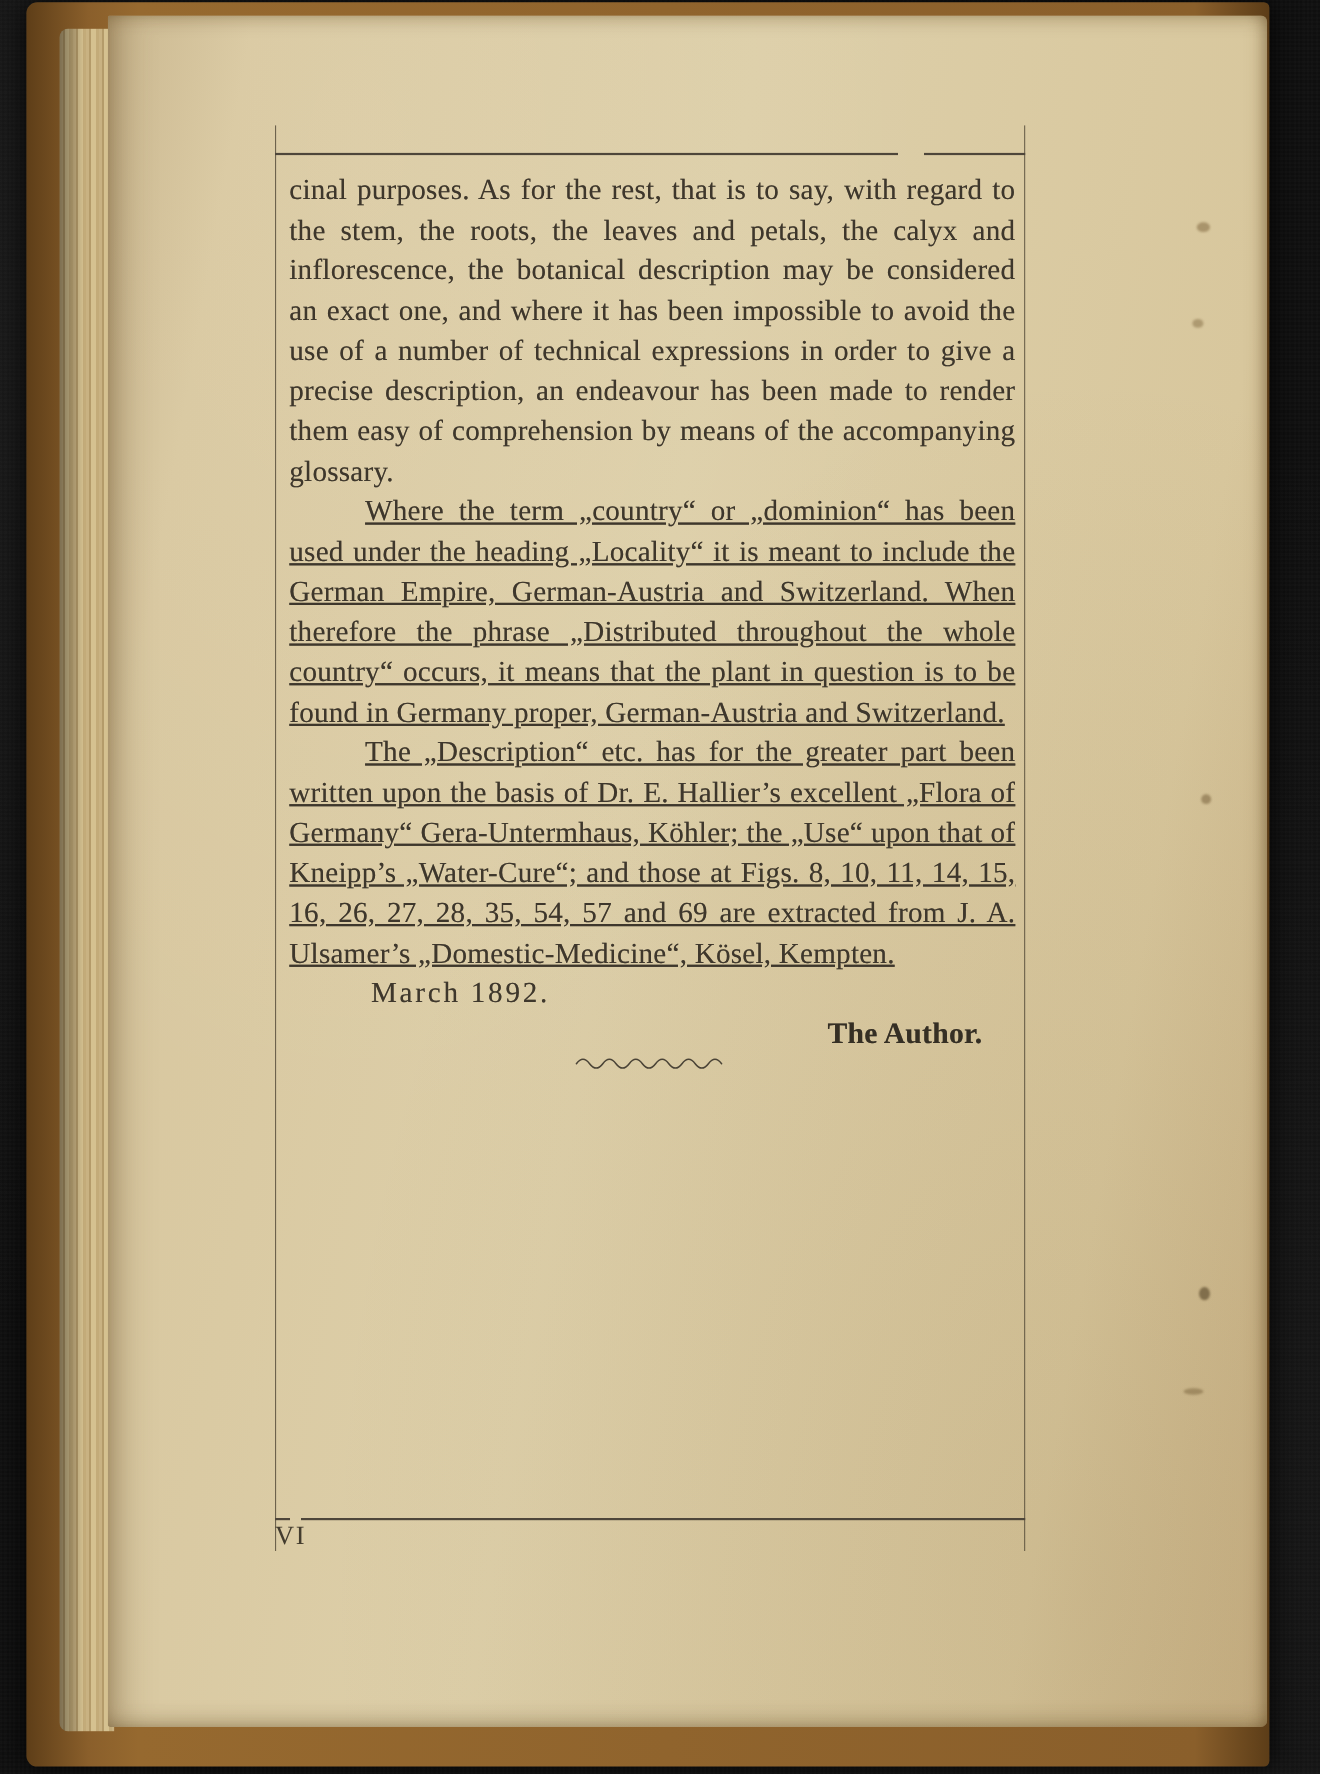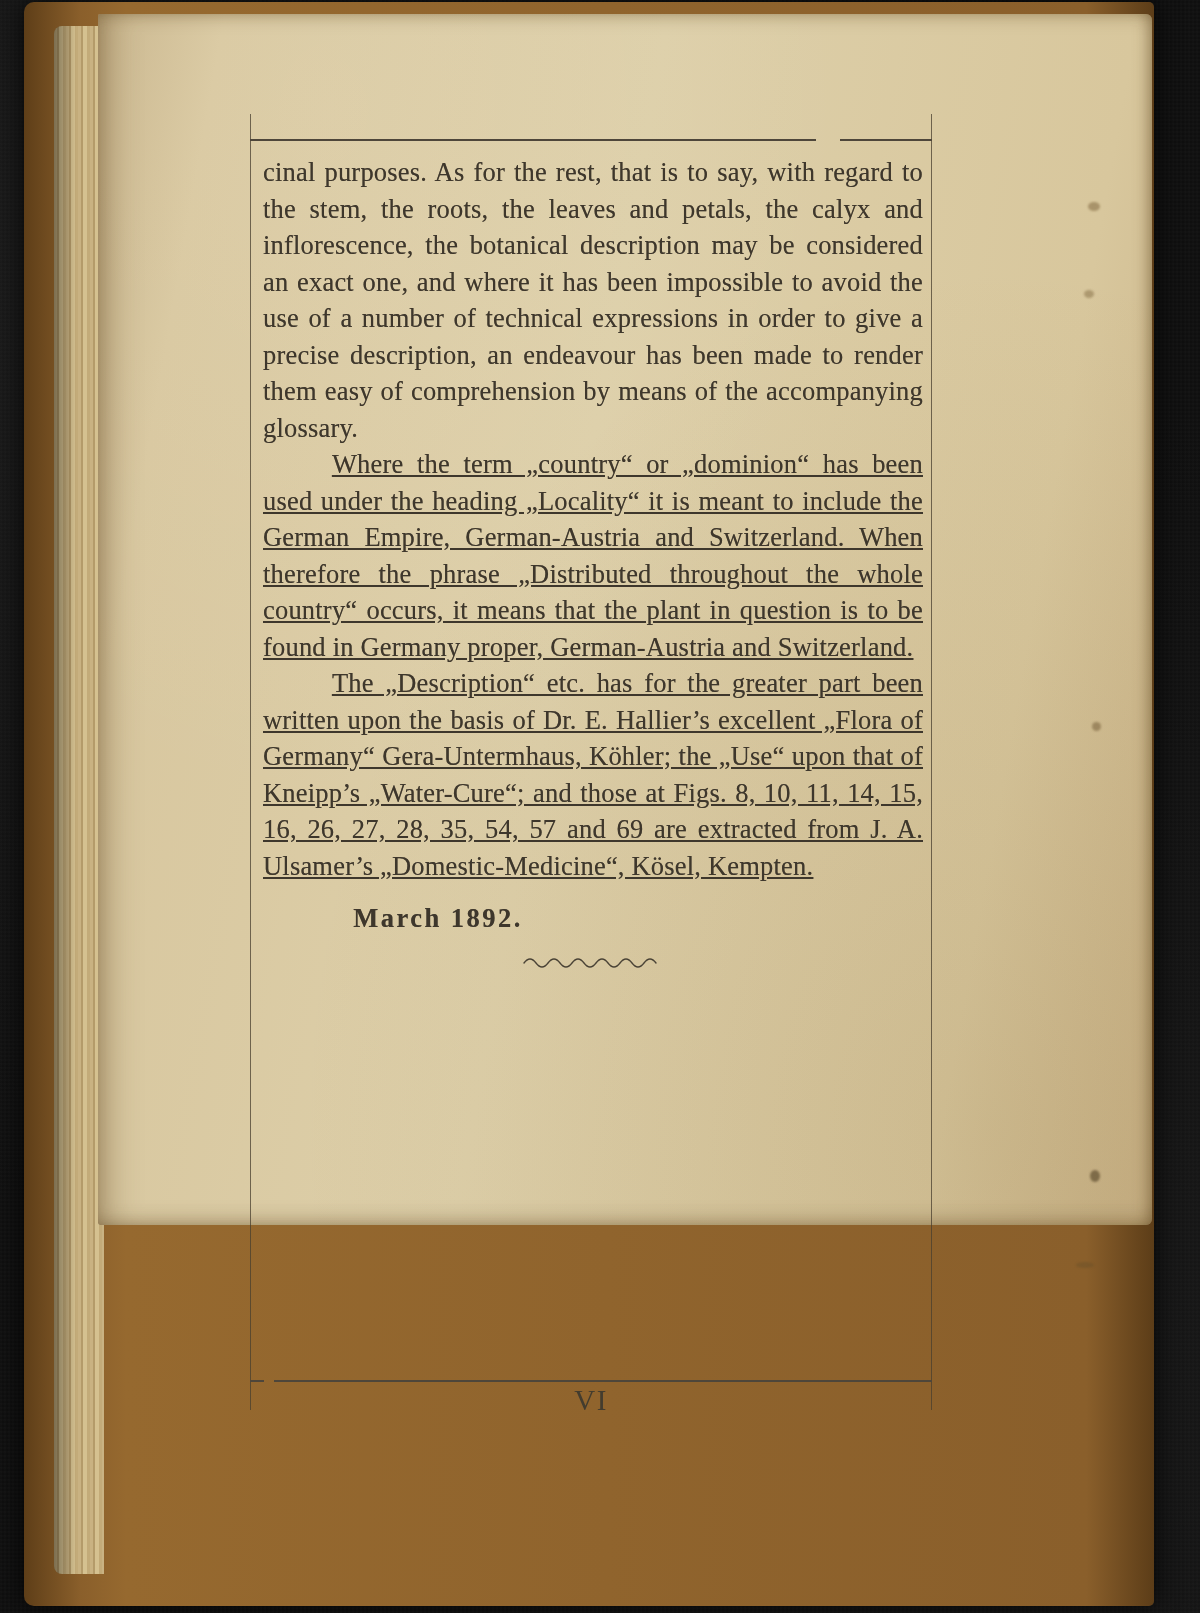--- a/index.html
+++ b/index.html
@@ -35,21 +35,21 @@
     width: 50px; height: 1548px;
     border-radius: 8px 0 0 8px;
     background:
       linear-gradient(90deg, rgba(0,0,0,0.38), rgba(0,0,0,0) 45%),
       repeating-linear-gradient(90deg, #c9b282 0 3px, #b49b6a 3px 5px, #d5c190 5px 9px, #c3ab79 9px 12px);
   }
 
   .page {
     position: absolute;
     left: 98px; top: 14px;
-    width: 1054px; height: 1211px;
+    width: 1054px; height: 1556px;
     border-radius: 2px 6px 6px 2px;
     background:
       radial-gradient(ellipse at 22% 8%, rgba(255,250,230,0.10), transparent 45%),
       radial-gradient(ellipse at 85% 92%, rgba(120,90,40,0.12), transparent 55%),
       linear-gradient(100deg, #c7b38a 0%, #d8c79f 10%, #ddcfa9 45%, #d8c79d 82%, #c9b286 100%);
     box-shadow:
       inset 26px 0 34px -20px rgba(100,72,34,0.5),
       inset -10px 0 16px -8px rgba(95,70,32,0.55),
       inset 0 -12px 22px -12px rgba(100,75,35,0.45),
       inset 0 10px 18px -12px rgba(100,75,35,0.4);
@@ -91,45 +91,44 @@
     color: #3e372c;
     font-size: 26.5px;
     line-height: 36.5px;
     letter-spacing: 0.2px;
     text-shadow: 0 0 0.5px rgba(62,55,44,0.55);
   }
   .para { margin: 0; text-align: justify; }
   .para.indent { text-indent: 2.6em; text-decoration: underline; }
 
   .date-line {
-    margin: 16px;
+    margin: 0;
     padding-left: 2.8em;
     letter-spacing: 2.5px;
-    font-weight: bold;
   }
   .signature {
     margin: 0 30px 0 0;
     text-align: right;
     font-weight: bold;
     font-size: 27px;
     color: #352f24;
   }
   .ornament {
     width: 160px;
     margin: 0 auto;
     text-align: center;
     line-height: 14px;
   }
 
   .folio {
     position: absolute;
     left: 152px; top: 1370px;
     width: 682px;
-    text-align: center;
-    font-size: 29px;
+    text-align: left;
+    font-size: 24px;
     letter-spacing: 1.5px;
     color: #433c2e;
   }
 
   .stain {
     position: absolute;
     border-radius: 50%;
     filter: blur(1px);
   }
   .stain.s1 { left: 990px; top: 188px;  width: 12px; height: 9px;  background: rgba(110,85,45,0.45); }
@@ -155,20 +154,21 @@
   <div class="vline left"></div>
   <div class="vline right"></div>
   <div class="hrule top"></div>
   <div class="hrule bottom"></div>
 
   <div class="text-block">
     <p class="para">cinal purposes.  As for the rest, that is to say, with regard to the stem, the roots, the leaves and petals, the calyx and inflorescence, the botanical description may be considered an exact one, and where it has been impossible to avoid the use of a number of technical expressions in order to give a precise description, an endeavour has been made to render them easy of comprehension by means of the accompanying glossary.</p>
     <p class="para indent">Where the term „country“ or „dominion“ has been used under the heading „Locality“ it is meant to include the German Empire, German-Austria and Switzerland.  When therefore the phrase „Distributed throughout the whole country“ occurs, it means that the plant in question is to be found in Germany proper, German-Austria and Switzerland.</p>
     <p class="para indent">The „Description“ etc. has for the greater part been written upon the basis of Dr. E. Hallier’s excellent „Flora of Germany“ Gera-Untermhaus, Köhler; the „Use“ upon that of Kneipp’s „Water-Cure“; and those at Figs. 8, 10, 11, 14, 15, 16, 26, 27, 28, 35, 54, 57 and 69 are extracted from J. A. Ulsamer’s „Domestic-Medicine“, Kösel, Kempten.</p>
     <p class="date-line">March 1892.</p>
+    <p class="signature">The Author.</p>
     <div class="ornament">
       <svg width="150" height="14" viewBox="0 0 150 14" aria-hidden="true">
         <path d="M6,8 q6,-8 12,0 t12,0 t12,0 t12,0 t12,0 t12,0 t12,0 t12,0 t12,0 t12,0 t12,0" fill="none" stroke="#4a4336" stroke-width="1.4" stroke-linecap="round"></path>
       </svg>
     </div>
   </div>
 
   <div class="folio">VI</div>
 </div>
 

